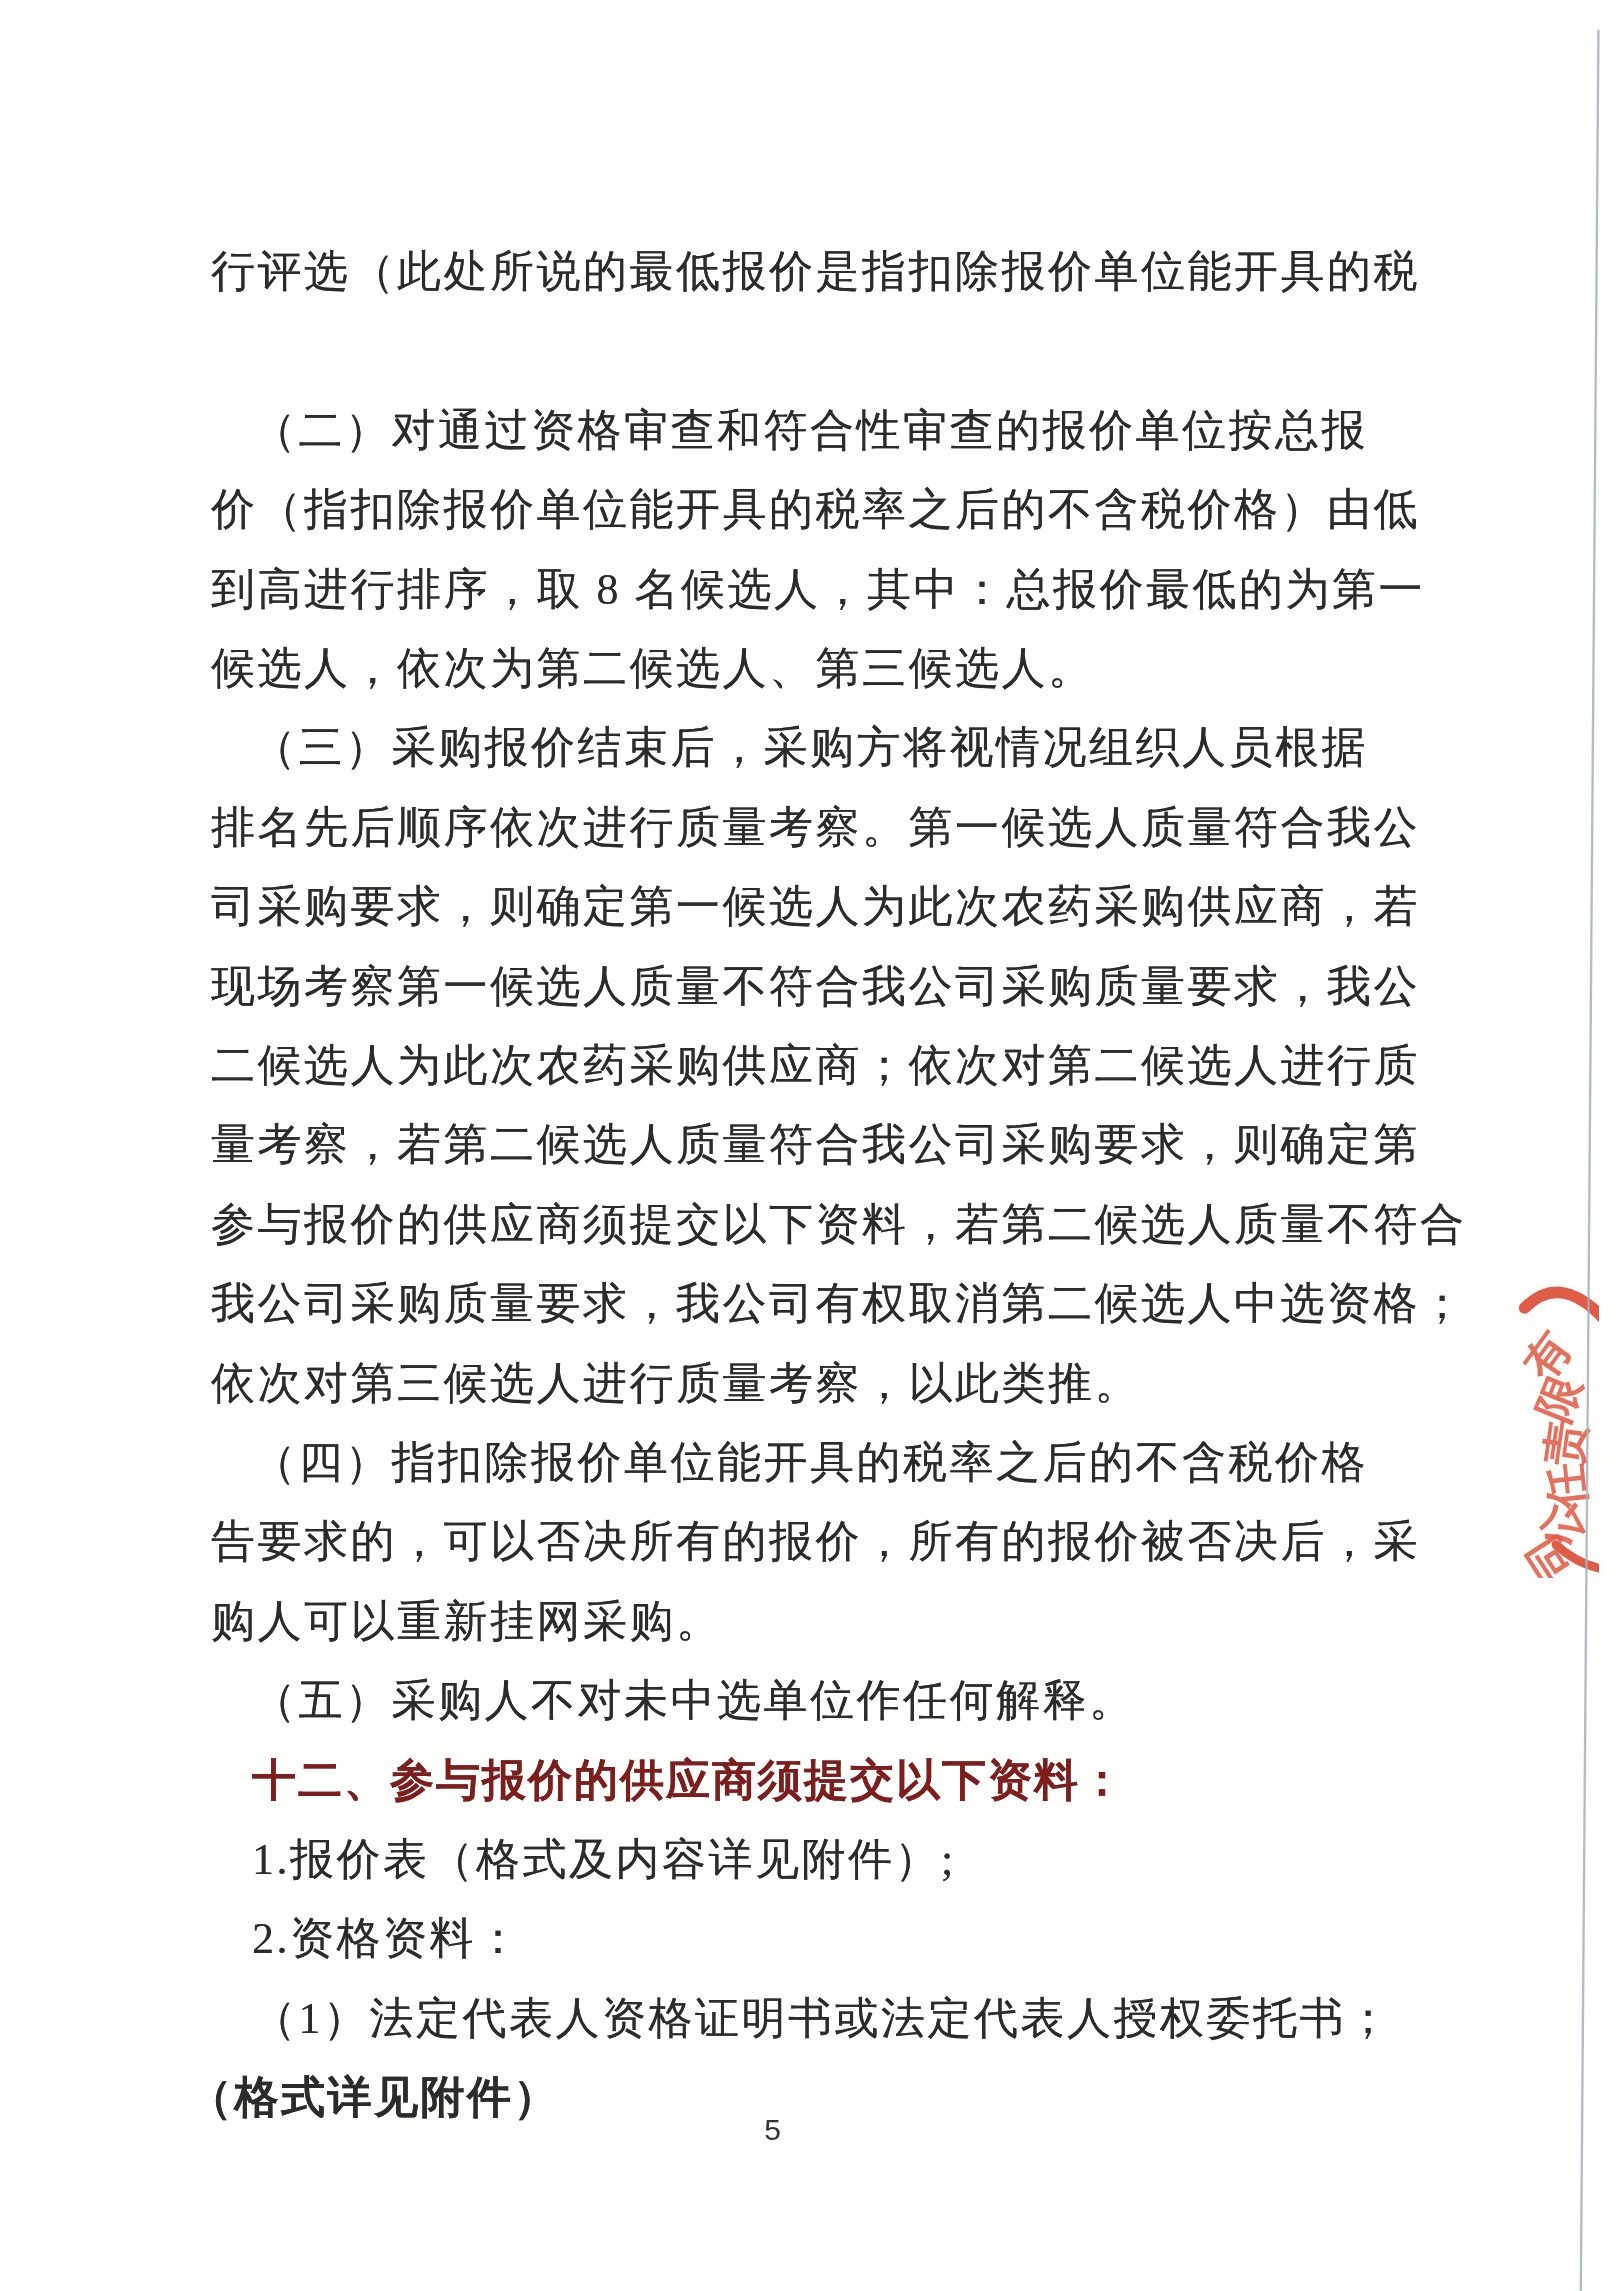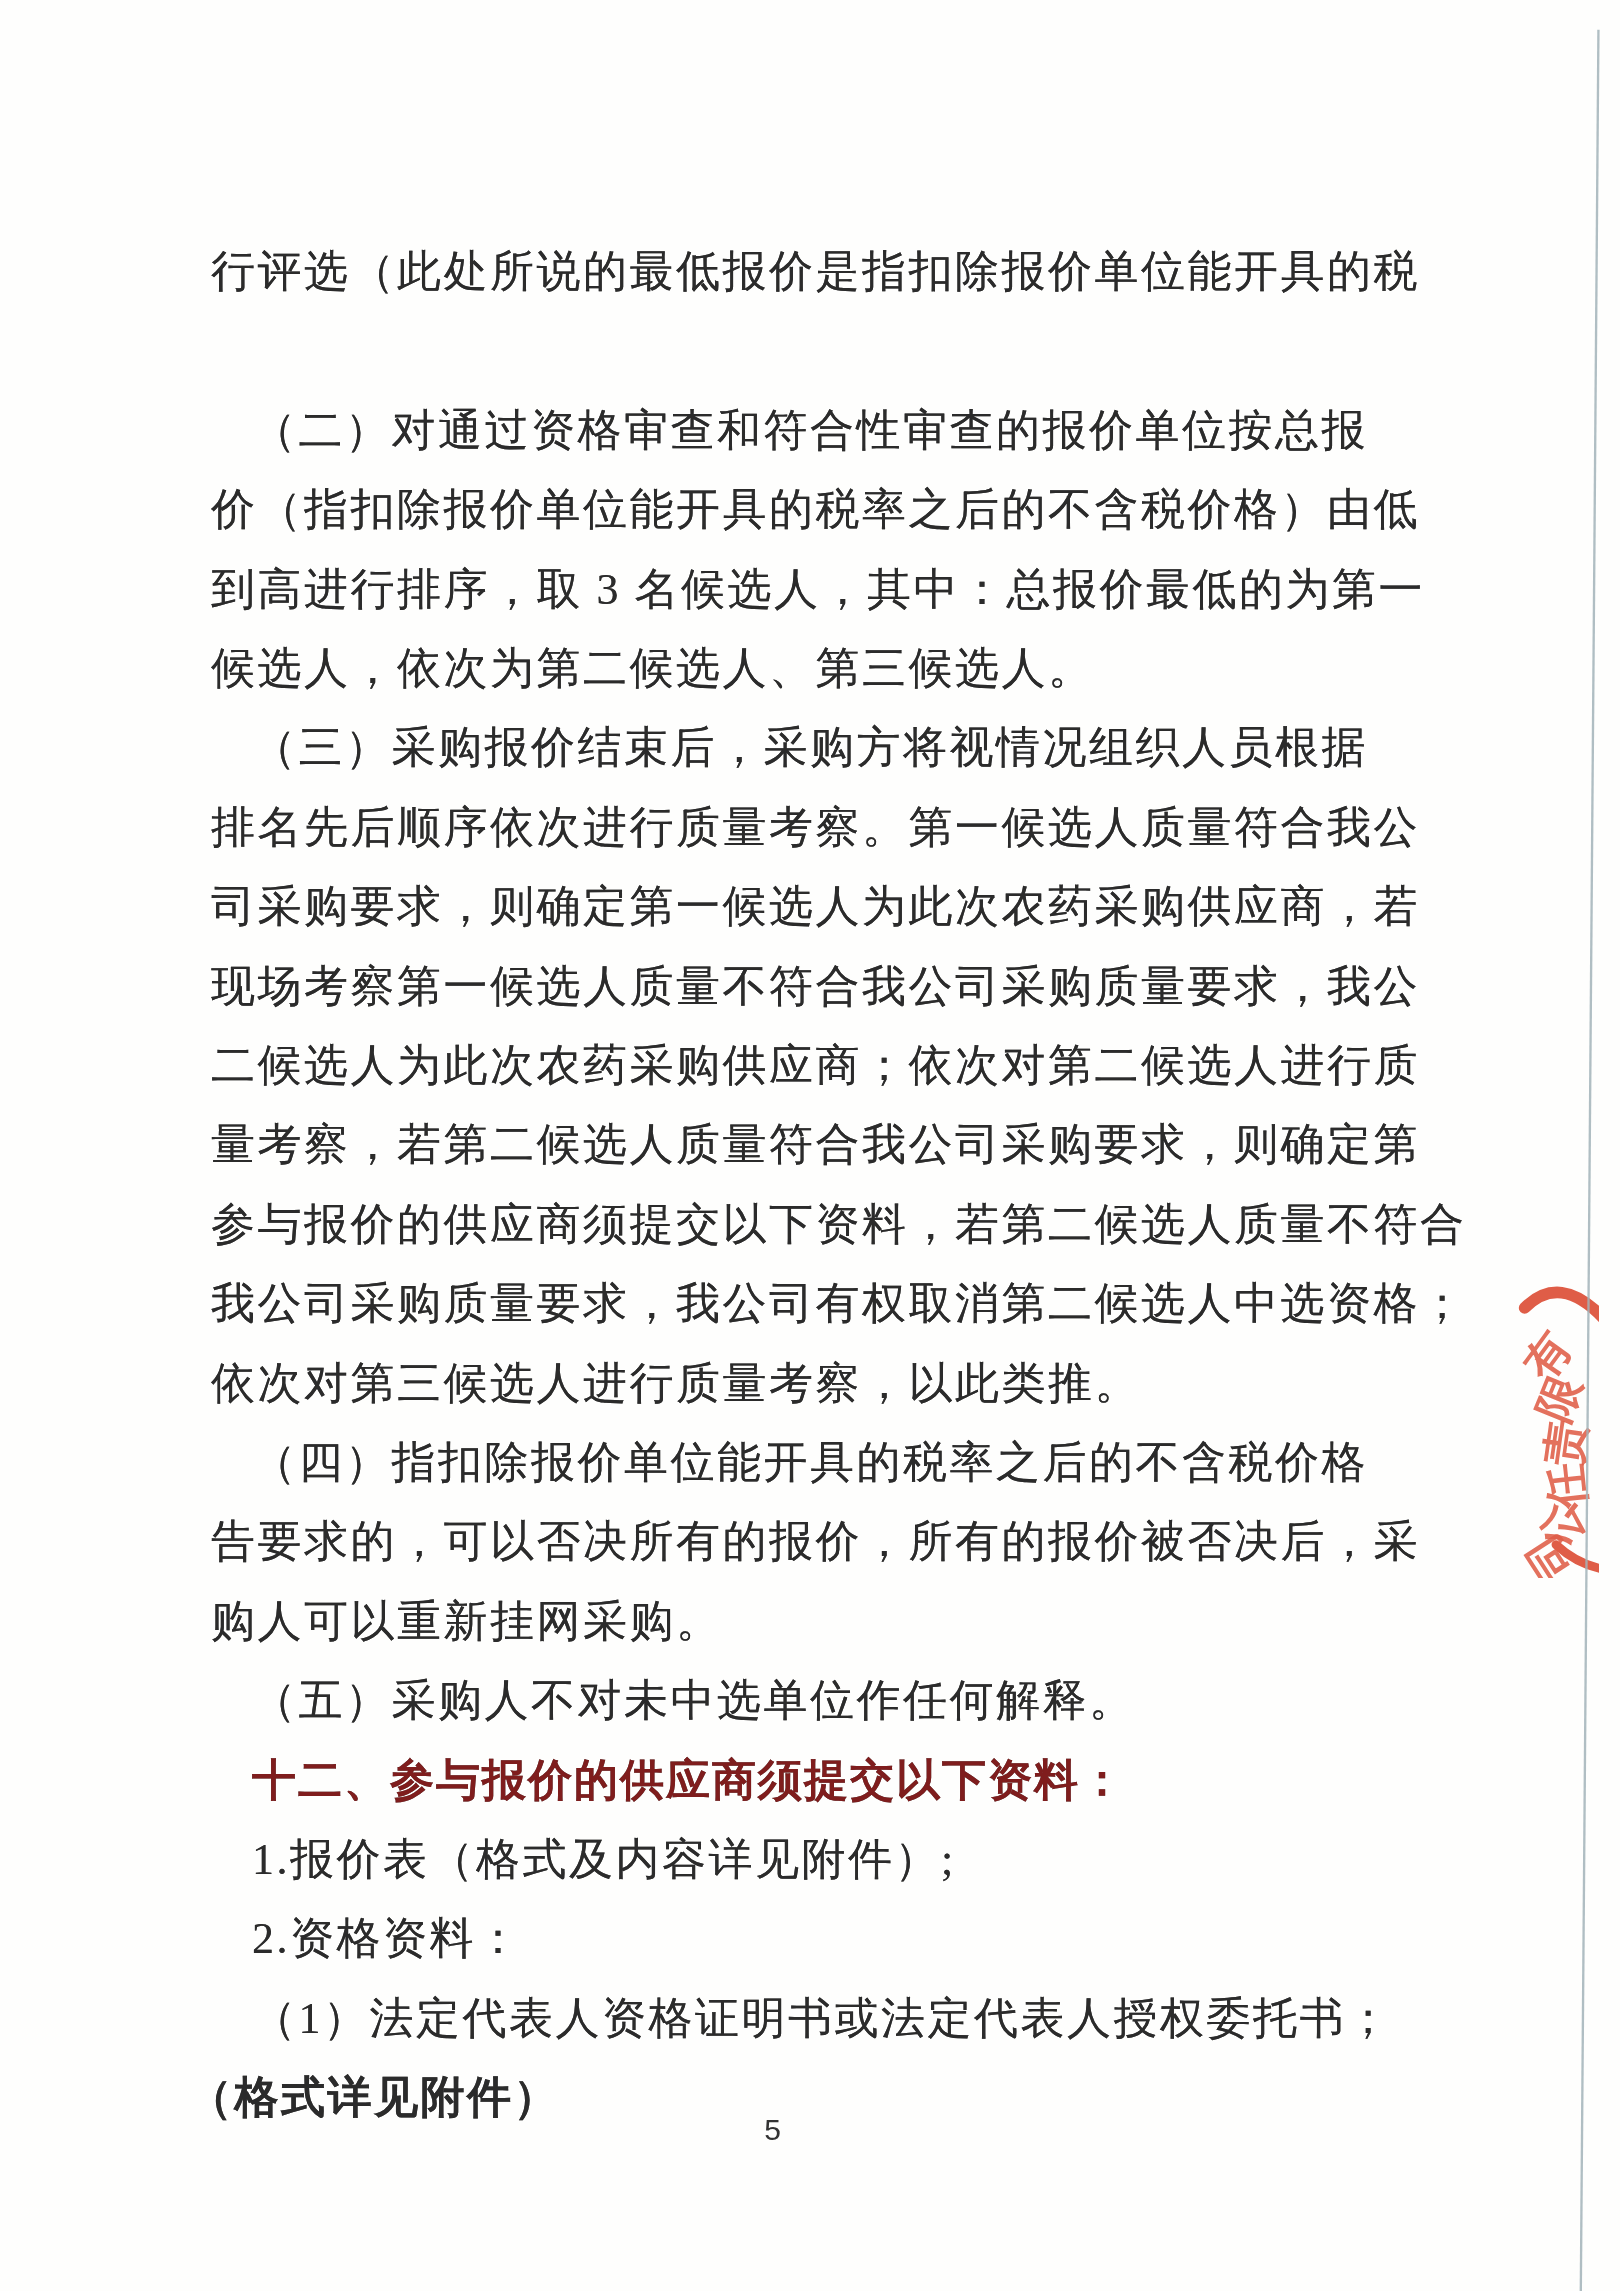--- a/index.html
+++ b/index.html
@@ -51,21 +51,21 @@
   }
 </style>
 </head>
 <body>
 
 <div class="page">
 
   <div class="tline" style="top:241px">行评选（此处所说的最低报价是指扣除报价单位能开具的税</div>
   <div class="tline indent" style="top:400px">（二）对通过资格审查和符合性审查的报价单位按总报</div>
   <div class="tline" style="top:479px">价（指扣除报价单位能开具的税率之后的不含税价格）由低</div>
-  <div class="tline" style="top:559px">到高进行排序，取 3 名候选人，其中：总报价最低的为第一</div>
+  <div class="tline" style="top:559px">到高进行排序，取 8 名候选人，其中：总报价最低的为第一</div>
   <div class="tline" style="top:638px">候选人，依次为第二候选人、第三候选人。</div>
   <div class="tline" style="top:797px">排名先后顺序依次进行质量考察。第一候选人质量符合我公</div>
   <div class="tline indent" style="top:717px">（三）采购报价结束后，采购方将视情况组织人员根据</div>
   <div class="tline" style="top:876px">司采购要求，则确定第一候选人为此次农药采购供应商，若</div>
   <div class="tline" style="top:956px">现场考察第一候选人质量不符合我公司采购质量要求，我公</div>
   <div class="tline" style="top:1035px">二候选人为此次农药采购供应商；依次对第二候选人进行质</div>
   <div class="tline" style="top:1114px">量考察，若第二候选人质量符合我公司采购要求，则确定第</div>
   <div class="tline" style="top:1194px">参与报价的供应商须提交以下资料，若第二候选人质量不符合</div>
   <div class="tline" style="top:1273px">我公司采购质量要求，我公司有权取消第二候选人中选资格；</div>
   <div class="tline" style="top:1353px">依次对第三候选人进行质量考察，以此类推。</div>

